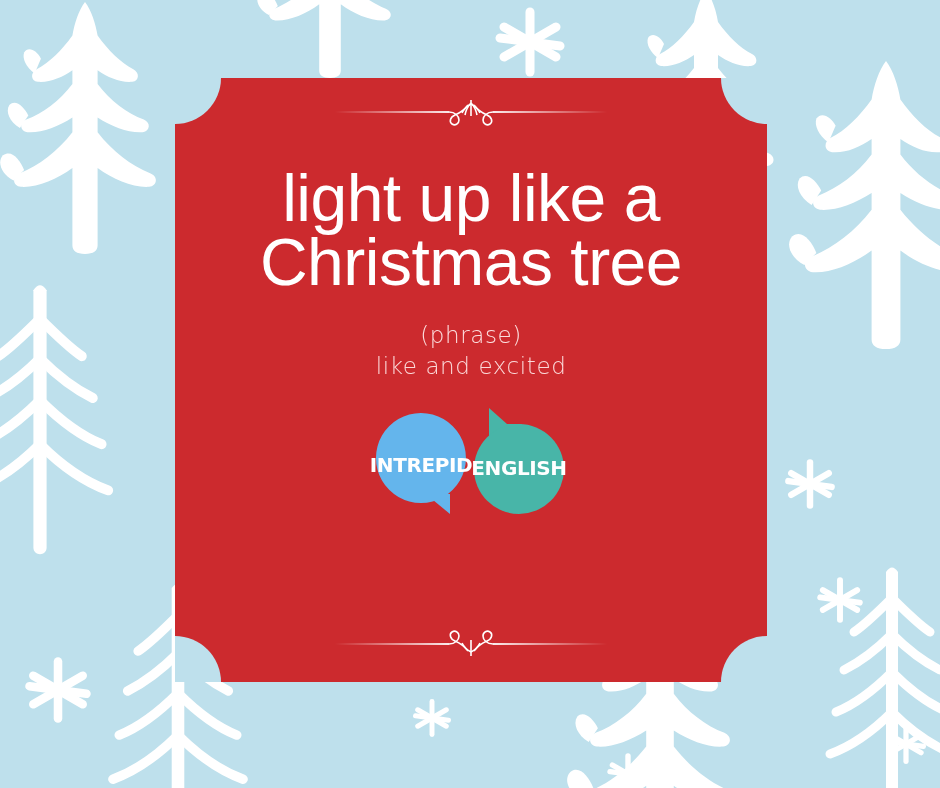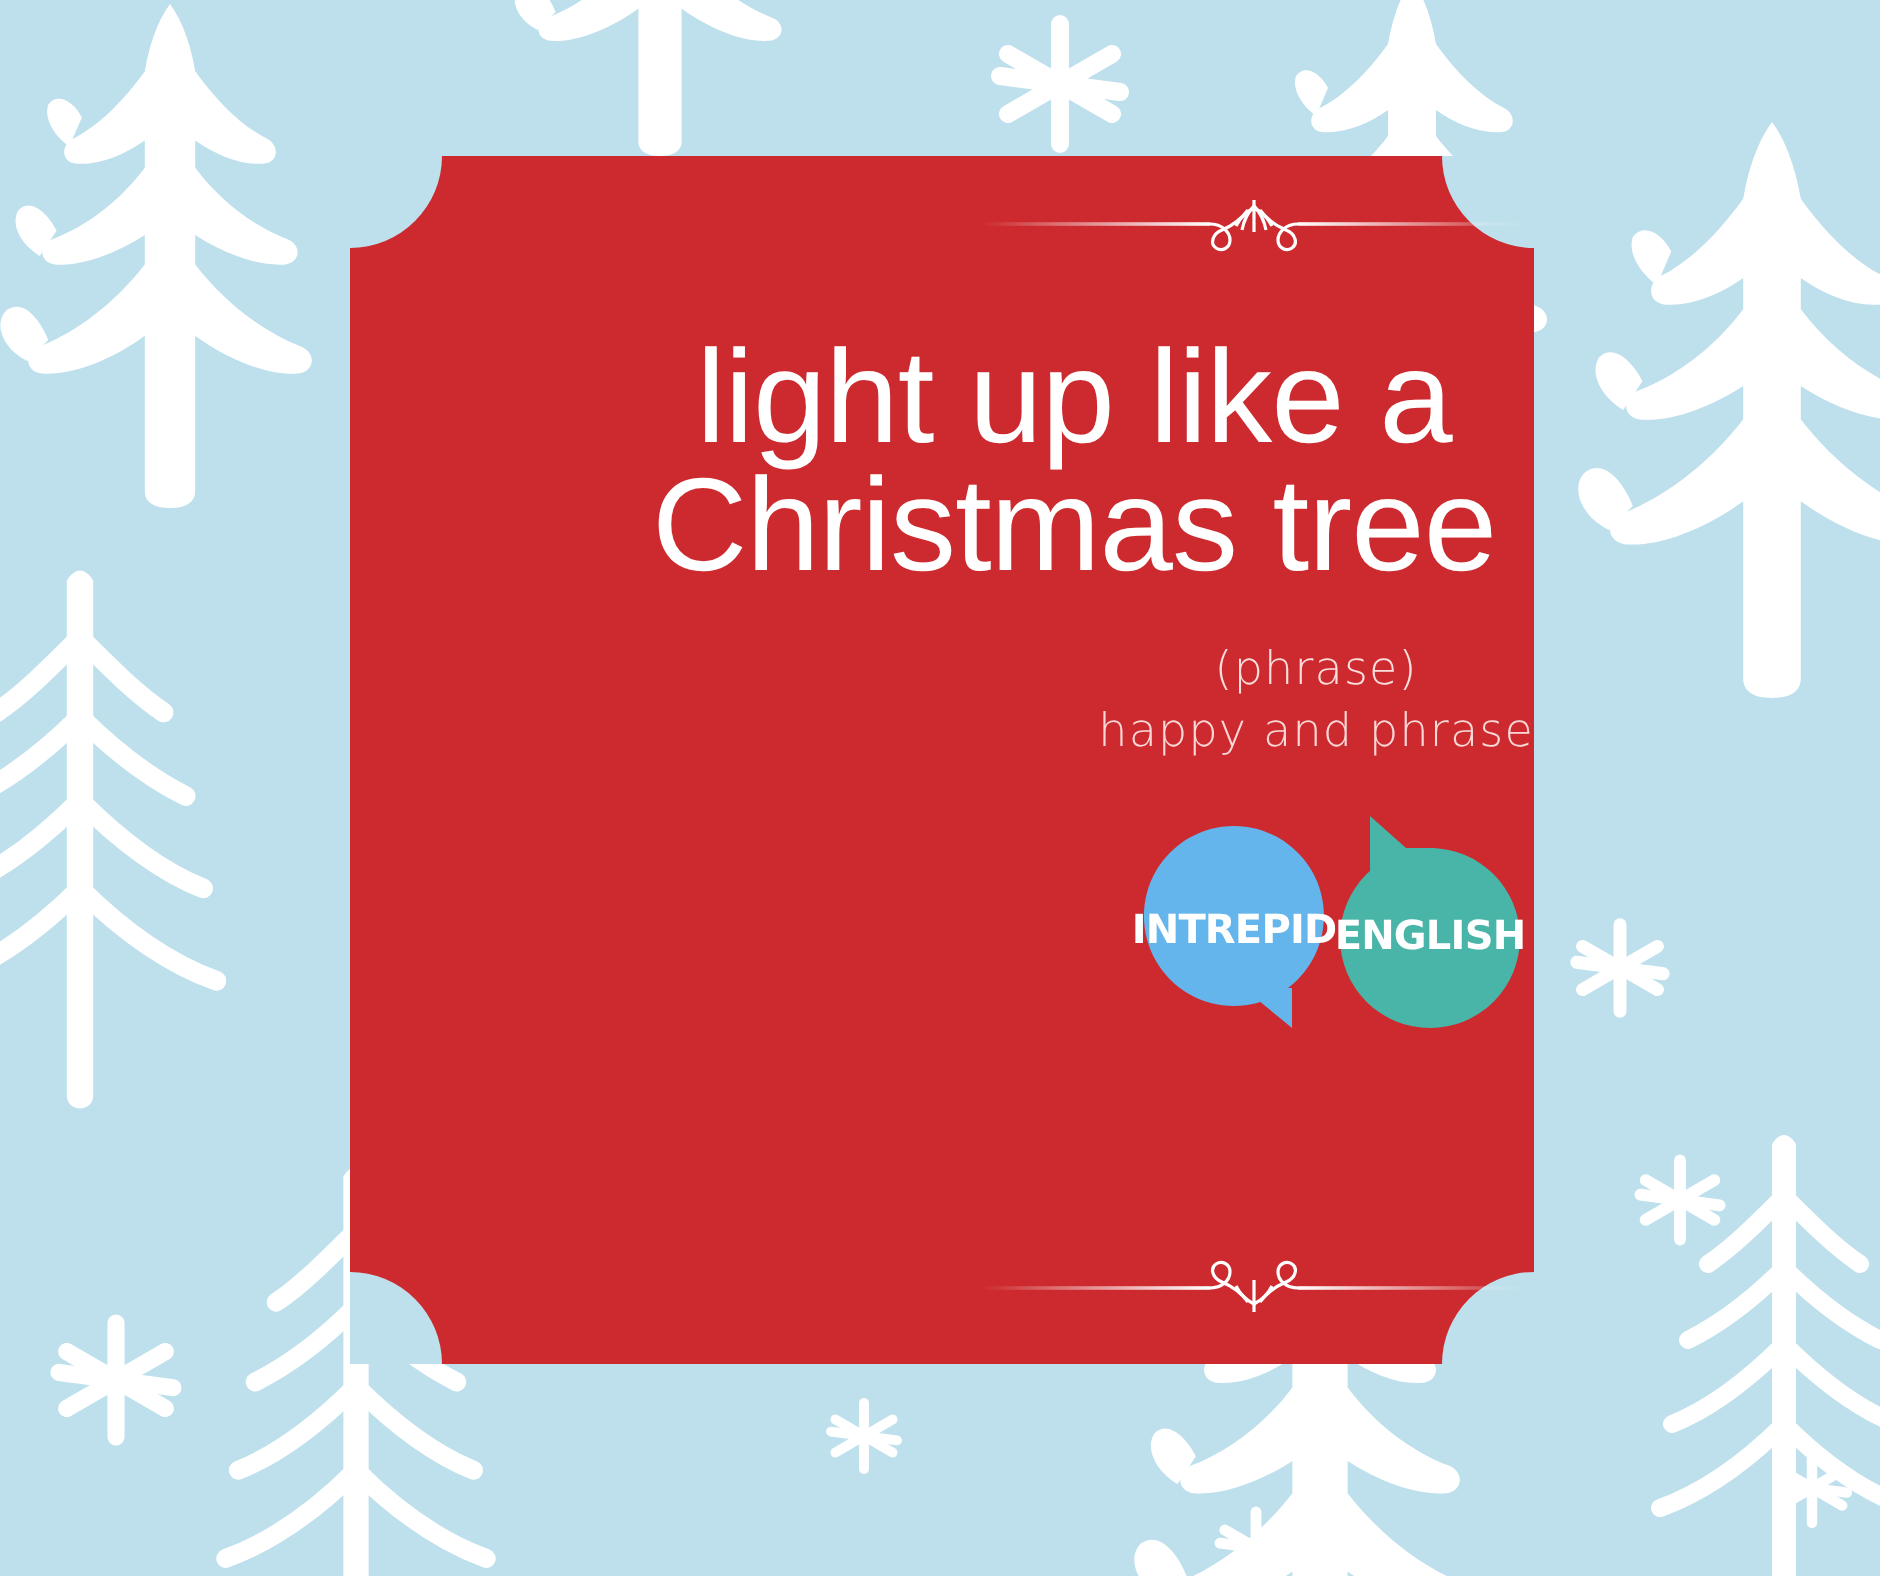--- a/index.html
+++ b/index.html
@@ -44,21 +44,21 @@
   .notch.tr { right: 0; top: 0;  border-bottom-left-radius: 46px; }
   .notch.bl { left: 0;  bottom: 0; border-top-right-radius: 46px; }
   .notch.br { right: 0; bottom: 0; border-top-left-radius: 46px; }
 
   #card-inner {
     position: absolute;
     inset: 0;
     z-index: 7;
     display: flex;
     flex-direction: column;
-    align-items: flex-end;
+    align-items: center;
     padding-top: 18px;
     box-sizing: border-box;
     border-radius: 29px;
   }
 
   
   .ornament { display: block; }
   .ornament.bottom { transform: scaleY(-1); }
 
   
@@ -222,21 +222,21 @@
           <path d="M140,8 C 144,10 147,13 149,17"></path>
           <path d="M140,7 C 137,10 135,14 134,19"></path>
           <path d="M140,7 C 143,10 145,14 146,19"></path>
         </g>
       </svg>
 
       <h1 id="headline">light up like a Christmas tree</h1>
 
       <div id="definition">
         <span id="pos-line">(phrase)</span>
-        <span id="def-line-2">happy and phrase</span>
+        <span id="def-line-2">like and excited</span>
       </div>
 
       <div id="logo">
         <svg width="200" height="112" viewBox="0 0 200 112" xmlns="http://www.w3.org/2000/svg">
 
           <g>
             <path fill="#64b5ec" d="
               M50,5
               A 45,45 0 1 1 49.9,5
               Z"></path>

